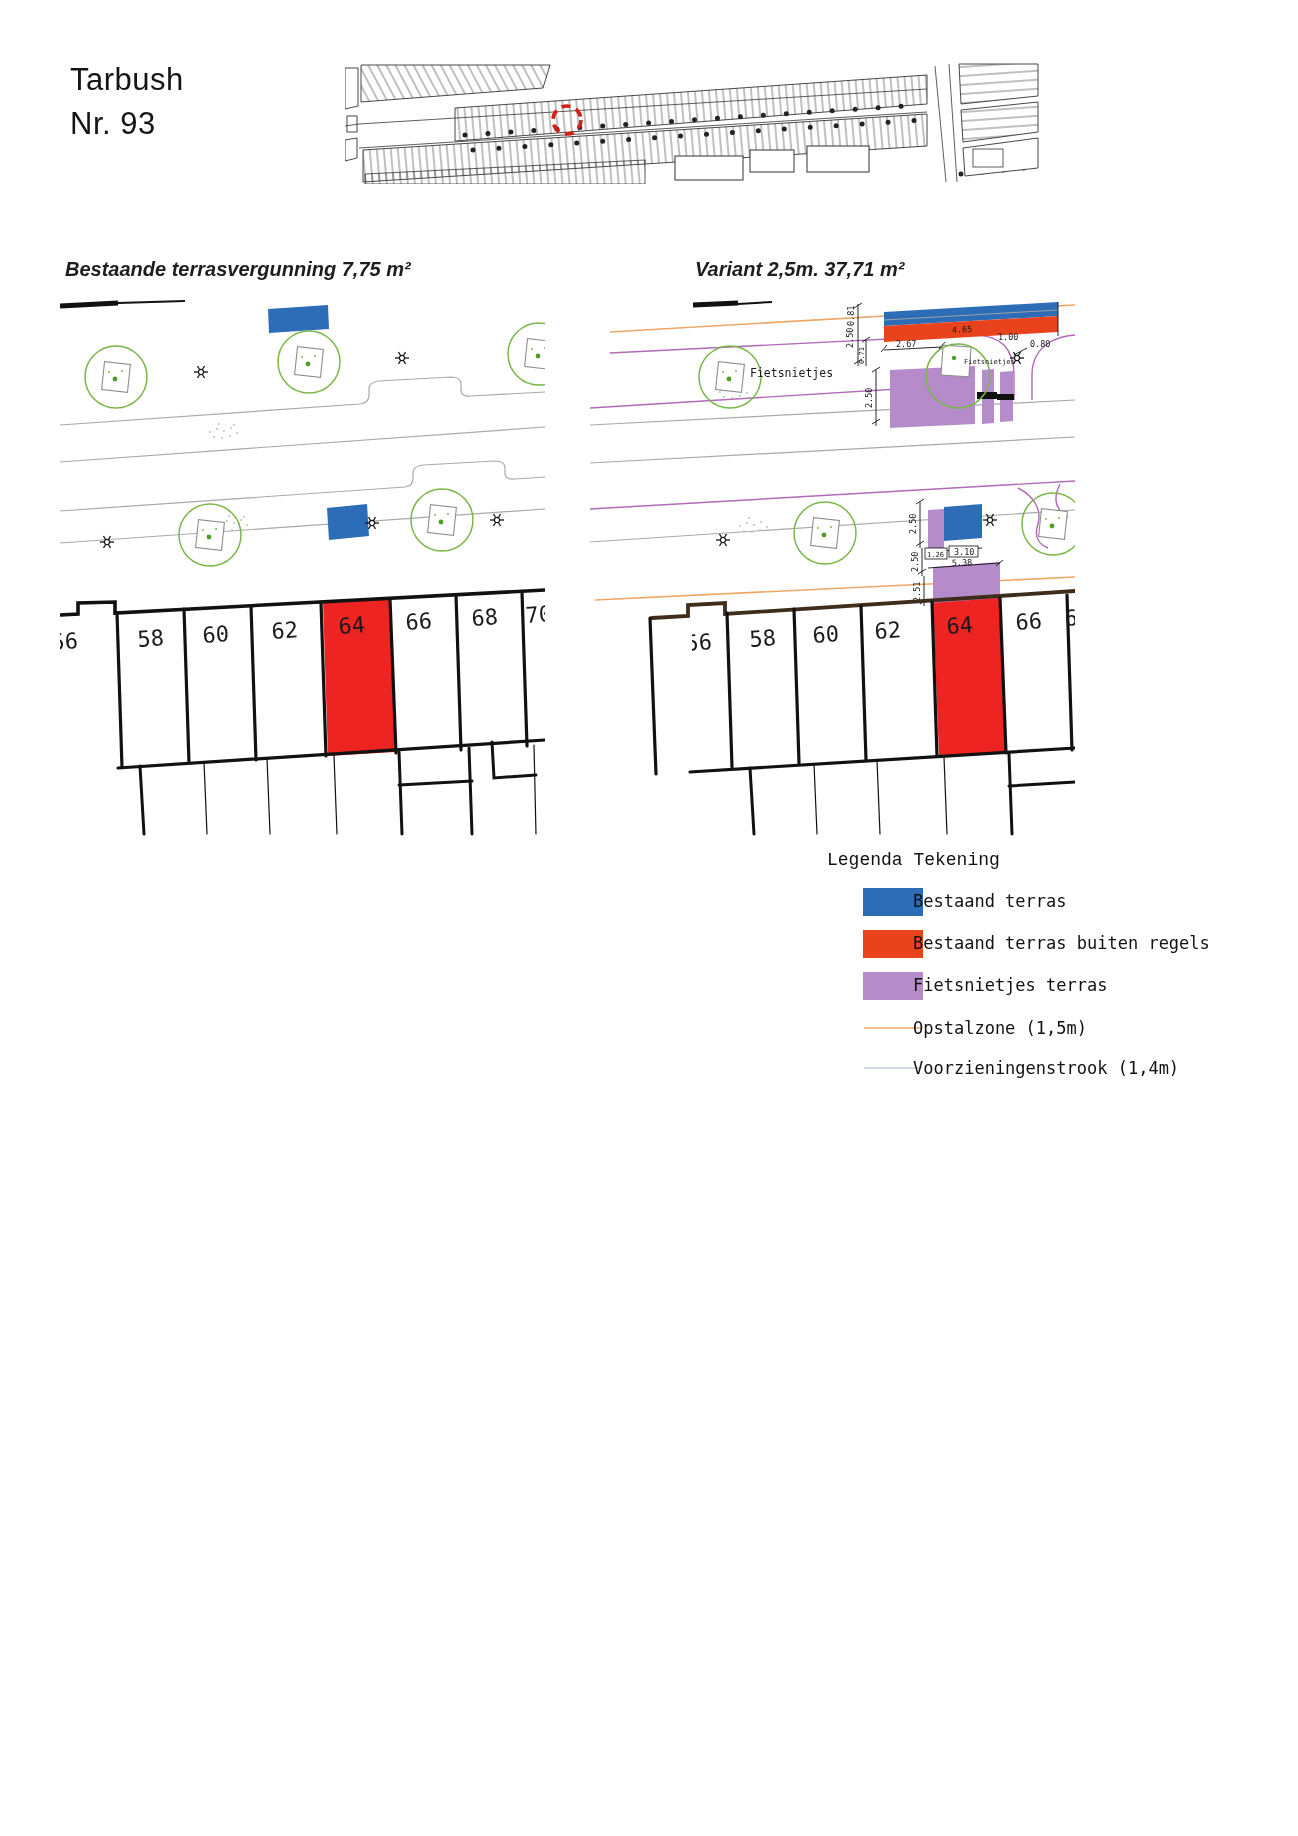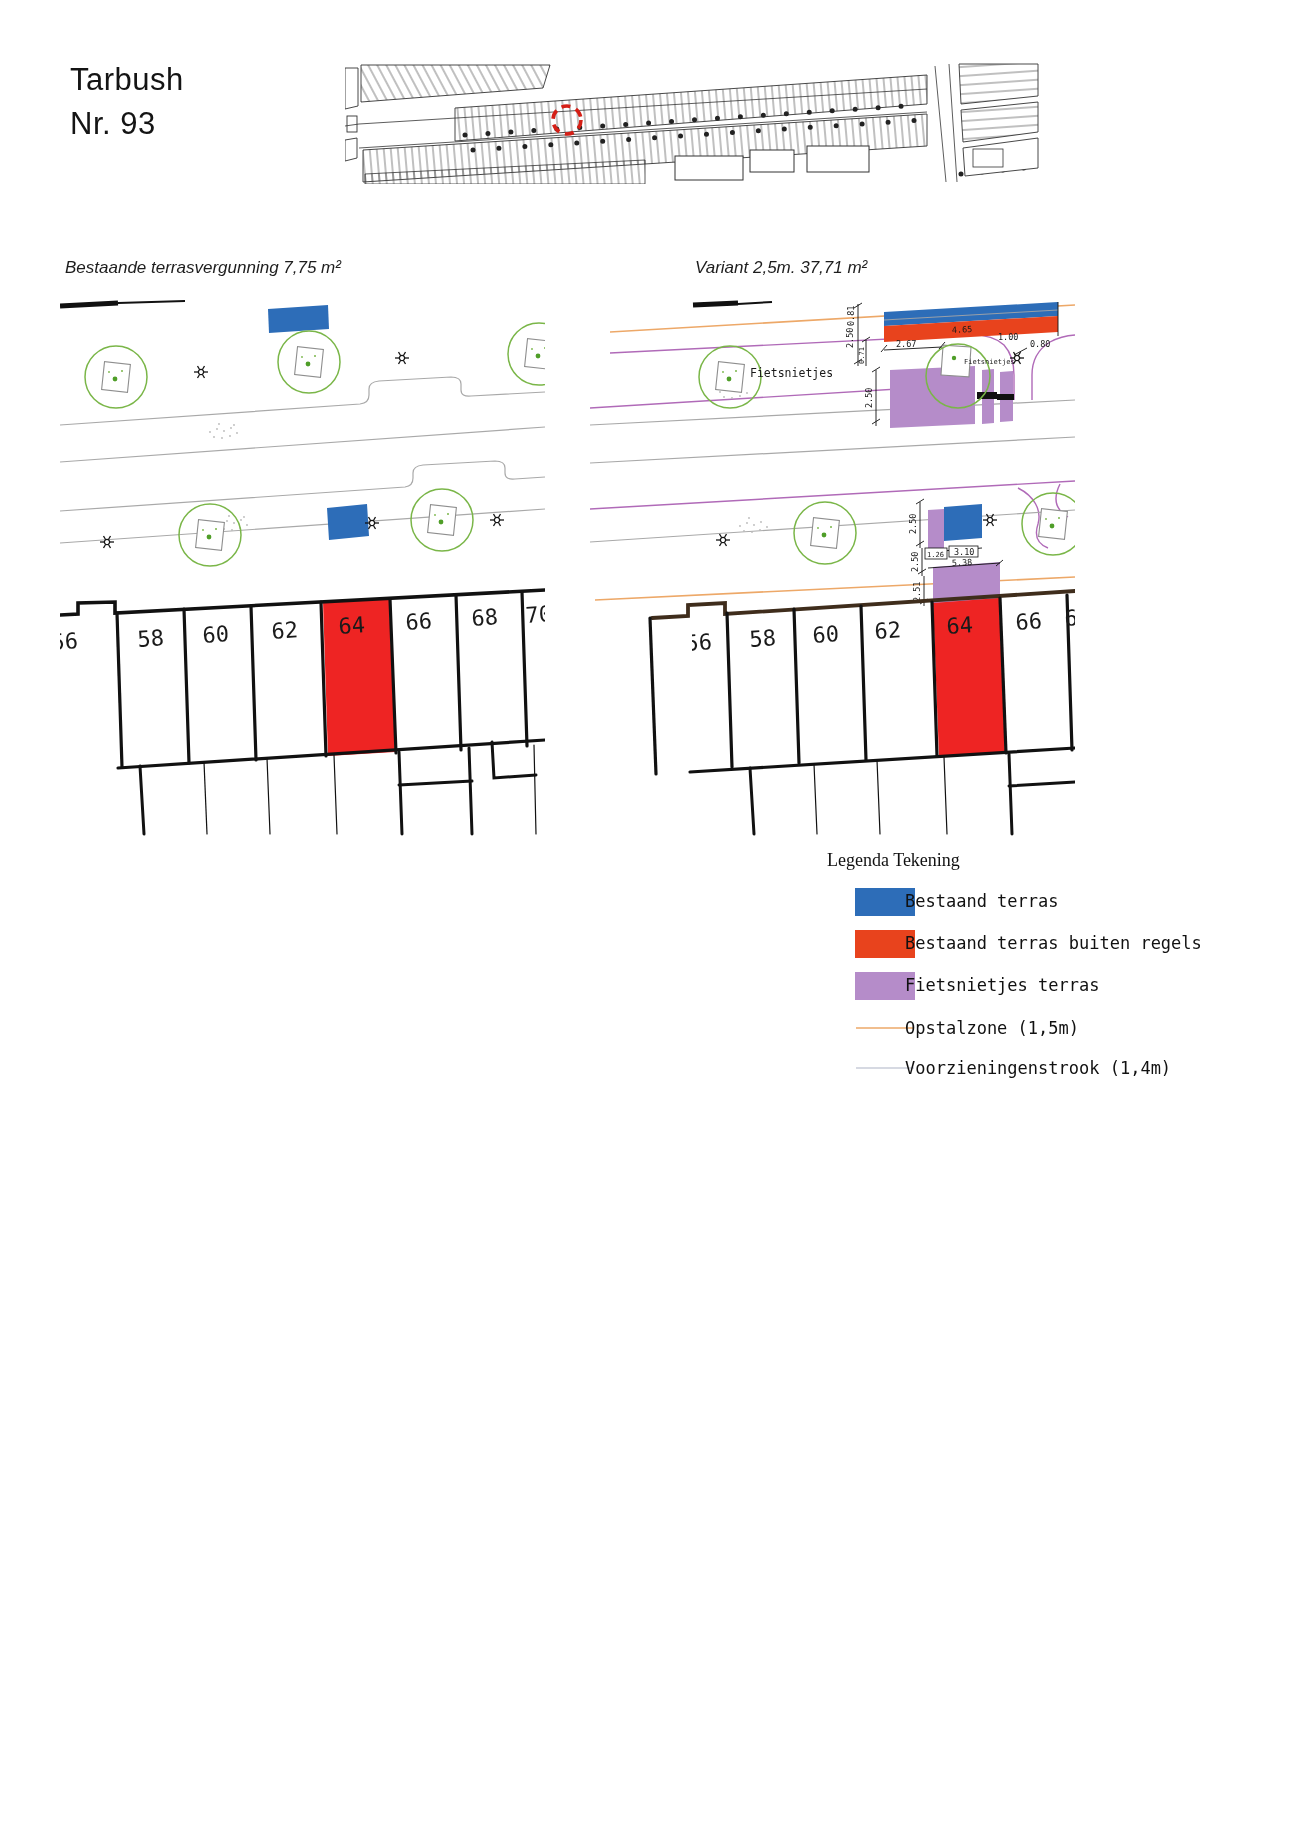--- a/index.html
+++ b/index.html
@@ -1,22 +1,22 @@
 <!DOCTYPE html>
 <html><head>
 <meta charset="utf-8">
 <style>
   html,body{margin:0;padding:0;background:#fff;}
   body{width:1298px;height:1836px;position:relative;font-family:"Liberation Sans",sans-serif;color:#141414;overflow:hidden;}
   .abs{position:absolute;}
   #doc-title{left:57px;top:58px;font-size:31px;line-height:44px;letter-spacing:.5px;color:#141414;margin-left:13px;}
-  .pane-title{font-size:17px;font-weight:normal;font-style:italic;color:#1d1d1d;white-space:nowrap;}
+  .pane-title{font-size:20px;font-weight:bold;font-style:italic;color:#1d1d1d;white-space:nowrap;}
   #legend{left:823px;top:850px;width:420px;}
-  #legend .lg-head{position:absolute;left:4px;top:0;font-family:Liberation Serif, serif;font-size:18px;color:#111;}
-  .lg-row{position:absolute;left:8px;height:30px;padding-left:24px;}
+  #legend .lg-head{position:absolute;left:4px;top:0;font-family:Liberation Mono, monospace;font-size:18px;color:#111;}
+  .lg-row{position:absolute;left:16px;height:30px;padding-left:24px;}
   .lg-label{position:absolute;left:74px;top:3px;font-family:"DejaVu Sans Mono",monospace;font-size:17px;white-space:nowrap;color:#111;}
   svg text{font-family:"DejaVu Sans Mono",monospace;fill:#1a1a1a;}
   .plotnum{font-size:22px;}
   .dim{font-size:8.5px;}
   .dimS{font-size:7px;}
 </style>
 </head>
 <body>
 
 <div id="doc-title" class="abs">

